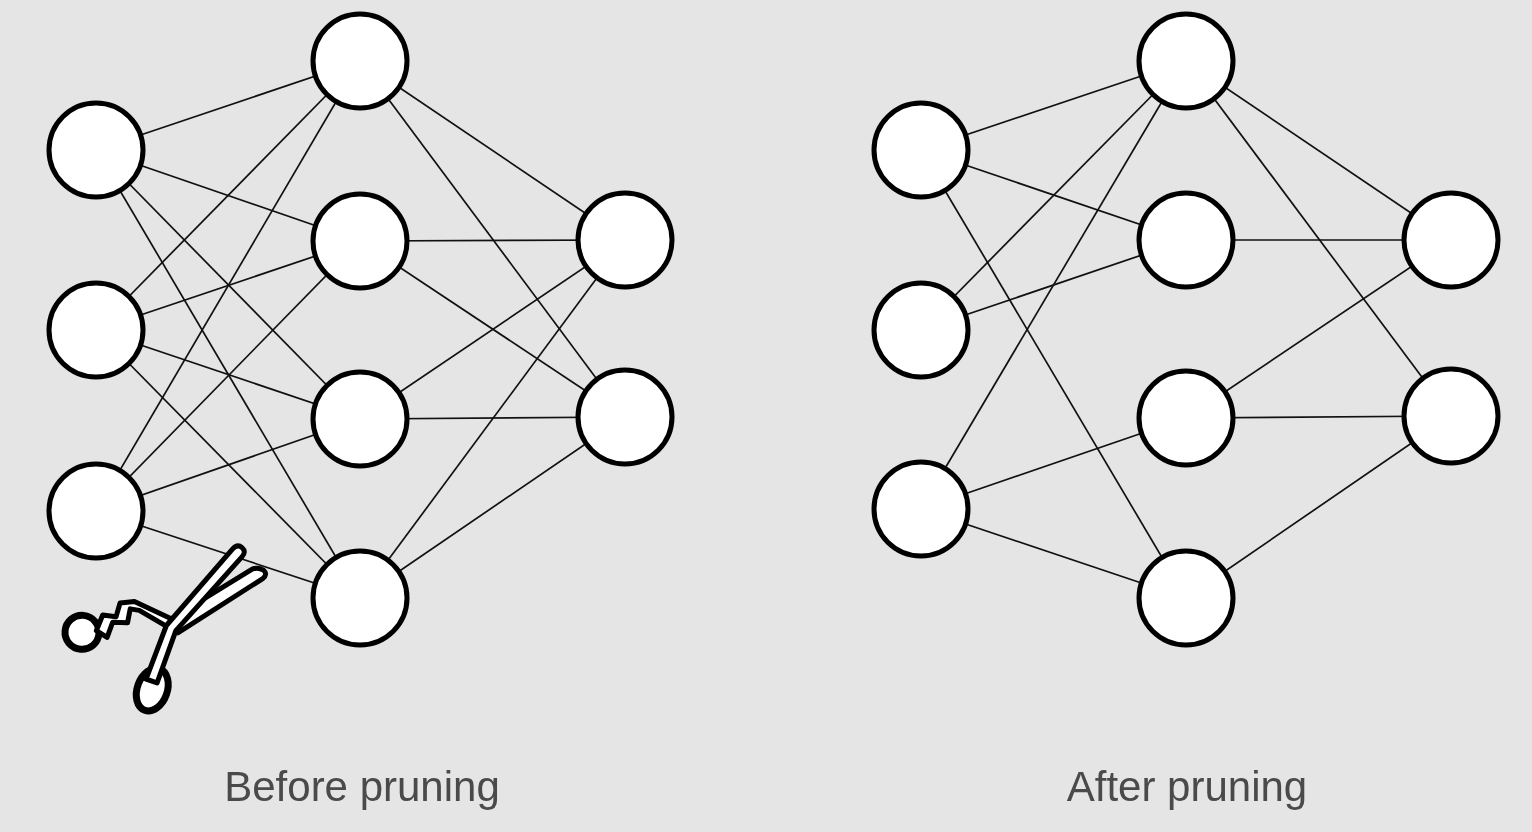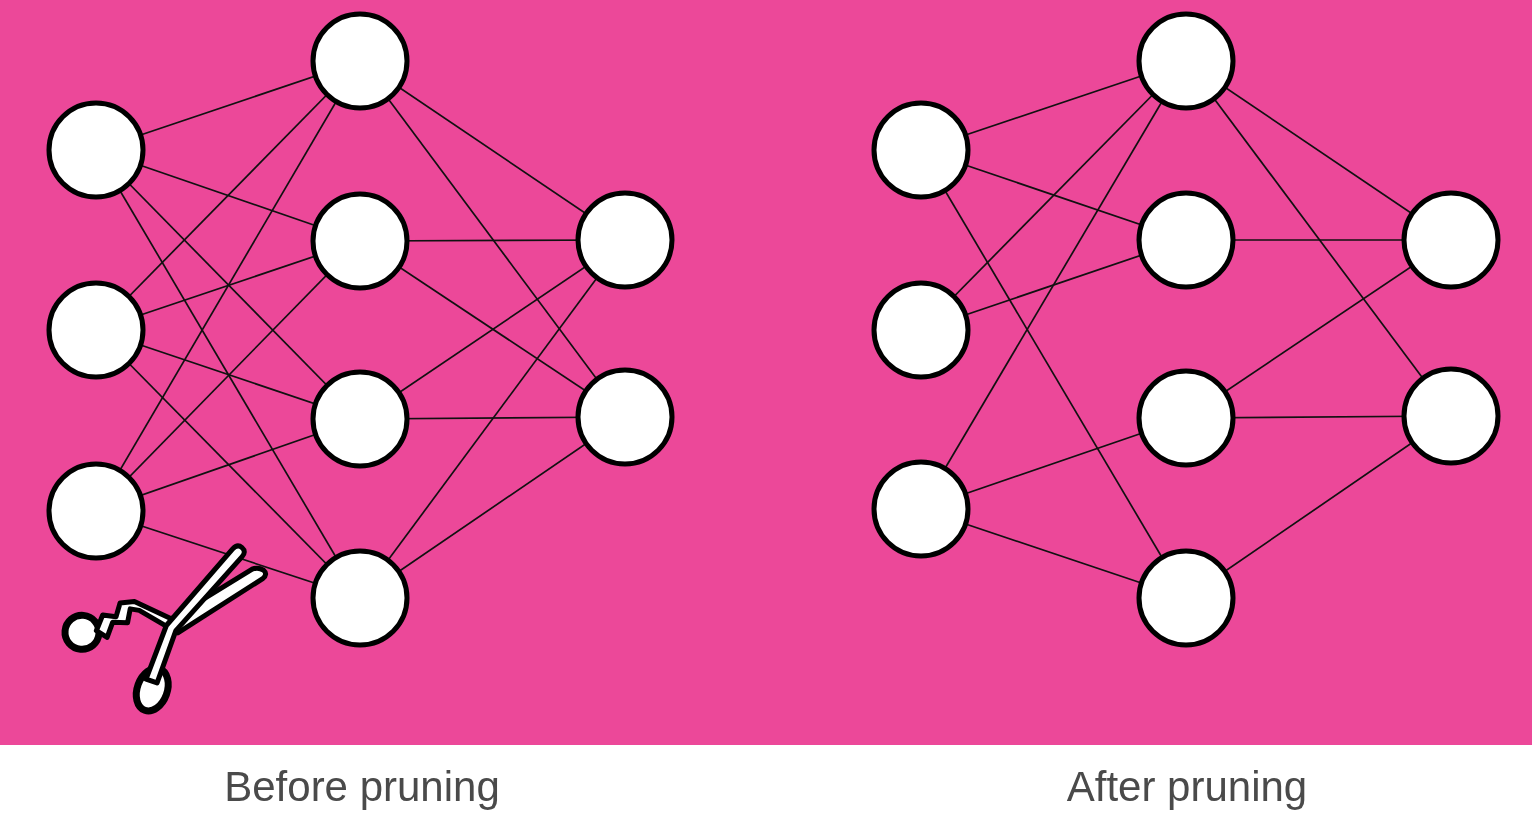--- a/index.html
+++ b/index.html
@@ -7,22 +7,22 @@
     padding: 0;
     background: #ffffff;
     width: 1532px;
     height: 832px;
     overflow: hidden;
     font-family: "Liberation Sans", sans-serif;
   }
   .figure-wrap {
     position: relative;
     width: 1532px;
-    height: 745px;
-    background: #ec4899;
+    height: 832px;
+    background: #e5e5e5;
   }
   svg { display: block; }
   .net-label {
     font-family: "Liberation Sans", sans-serif;
     font-size: 42px;
     font-weight: 400;
   }
   .edge { fill: none; }
   .node { }
   .scissors-part { stroke-linejoin: round; stroke-linecap: round; }

